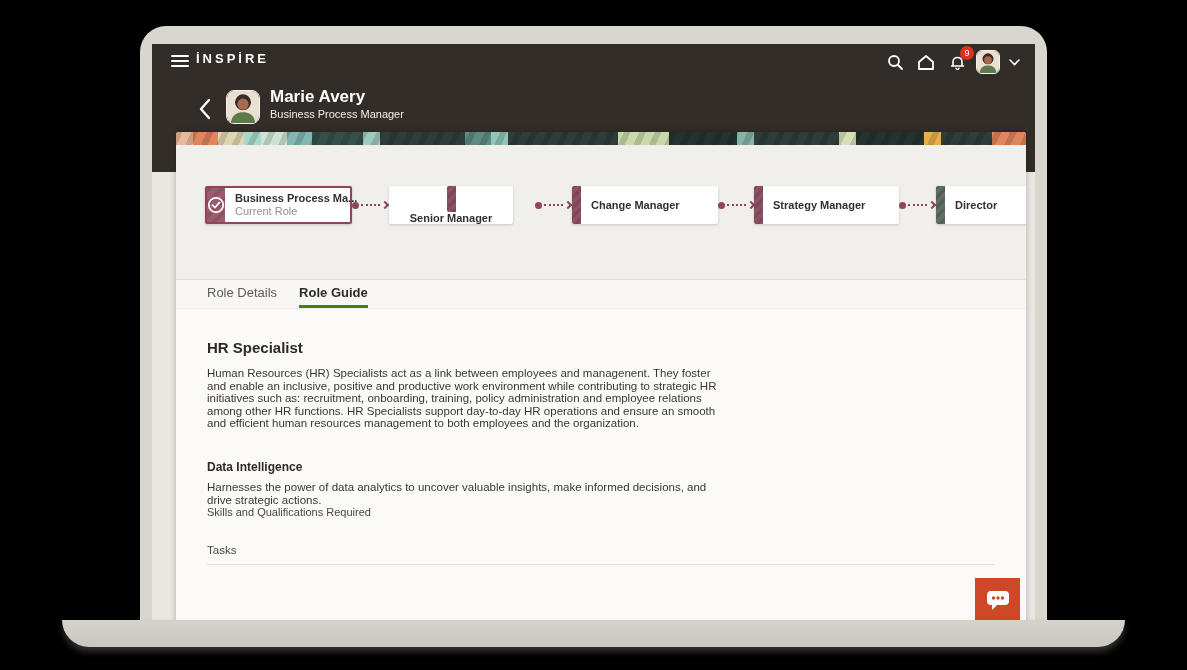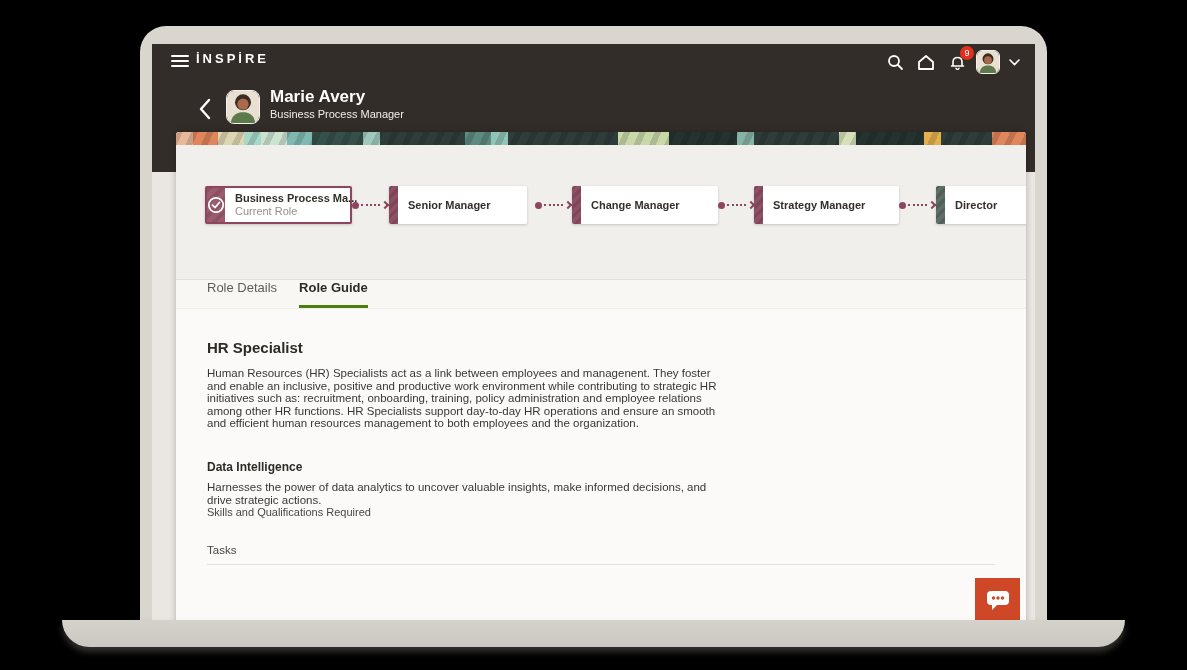--- a/index.html
+++ b/index.html
@@ -74,21 +74,21 @@
   .card-current .texts .label { padding:0; line-height:13px; }
   .card-current .sub { font-size:11px; color:#95908a; line-height:13px; }
   .strip-teal { background:repeating-linear-gradient(135deg, rgba(0,0,0,.14) 0 3px, transparent 3px 7px), #5f6e66 !important; }
 
   .connector { position:absolute; top:56px; width:37px; height:9px; }
   .connector .dot { position:absolute; left:0; top:1px; width:7px; height:7px; border-radius:50%; background:#8d4560; }
   .connector .dash { position:absolute; left:9px; right:9px; top:3px; border-top:2px dotted #8d4560; }
   .connector .head { position:absolute; right:1px; top:1px; width:6px; height:6px;
                      border-top:2px solid #8d4560; border-right:2px solid #8d4560; transform:rotate(45deg); }
 
-  .tab-bar { width:850px; height:29px; background:#f8f7f4; display:flex; 
+  .tab-bar { width:850px; height:29px; background:#f8f7f4; display:flex; align-items:flex-end;
              padding-left:31px; gap:22px; border-bottom:1px solid #efede9; }
   .tab { font-size:13px; color:#605c56; padding-bottom:8px; cursor:pointer; }
   .tab.active { font-weight:bold; color:#2e2a26; border-bottom:3px solid #4d7c0f; padding-bottom:5px; }
 
   .content { padding:30px 0 0 31px; }
   .content h2 { font-size:15px; font-weight:bold; color:#2e2a26; }
   .role-desc { margin-top:11px; width:524px; font-size:11.5px; line-height:12.6px; color:#3a3733; }
   .focus-heading { margin-top:30px; font-size:12px; font-weight:bold; color:#2e2a26; }
   .focus-desc { margin-top:7px; width:510px; font-size:11.5px; line-height:12.6px; color:#3a3733; }
   .skills-label { font-size:11px; color:#4a4641; }
@@ -195,21 +195,21 @@
           <div class="sub">Current Role</div>
         </div>
       </div>
 
       <div class="connector" style="left:176px;">
         <div class="dot"></div>
           <div class="dash"></div>
           <div class="head"></div>
       </div>
 
-      <div class="role-card" style="left:213px; width:138px;">
+      <div class="role-card" style="left:213px; width:124px;flex-direction:column;">
         <div class="strip"></div>
         <div class="label">Senior Manager</div>
       </div>
 
       <div class="connector" style="left:359px;">
         <div class="dot"></div>
           <div class="dash"></div>
           <div class="head"></div>
       </div>
 

